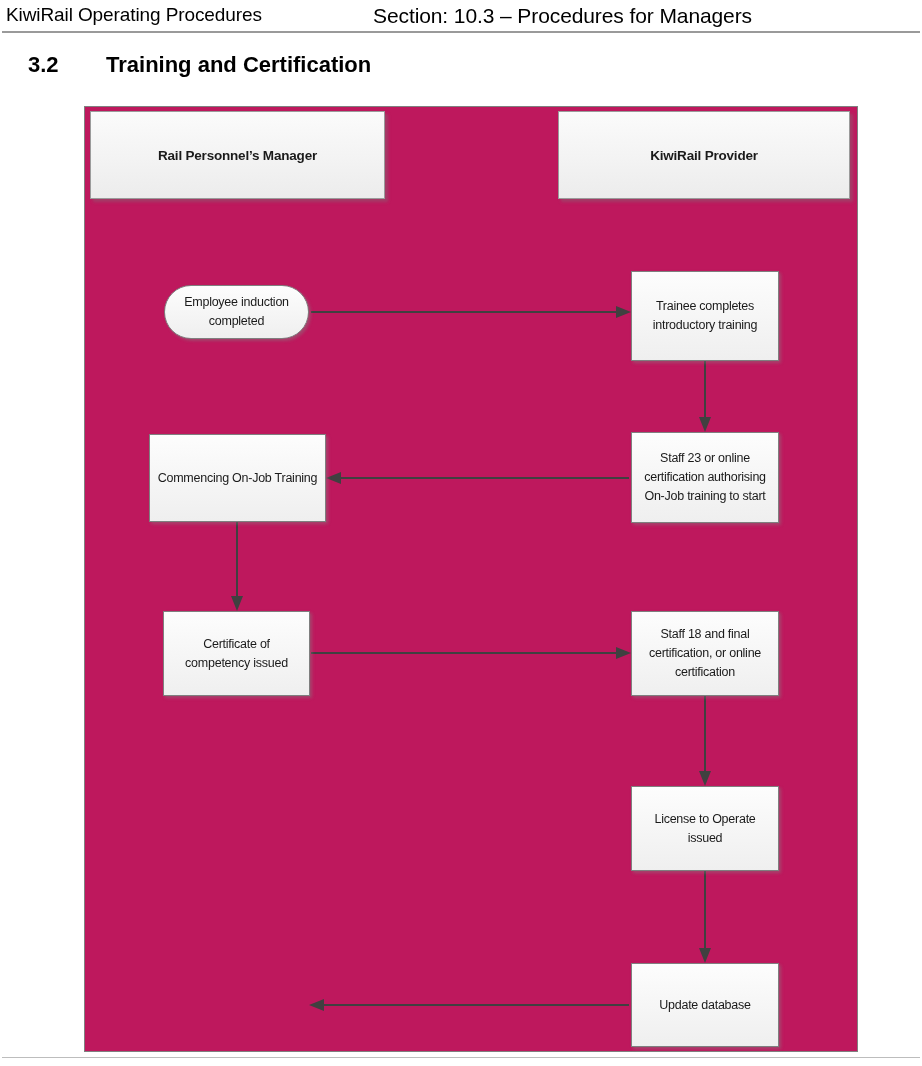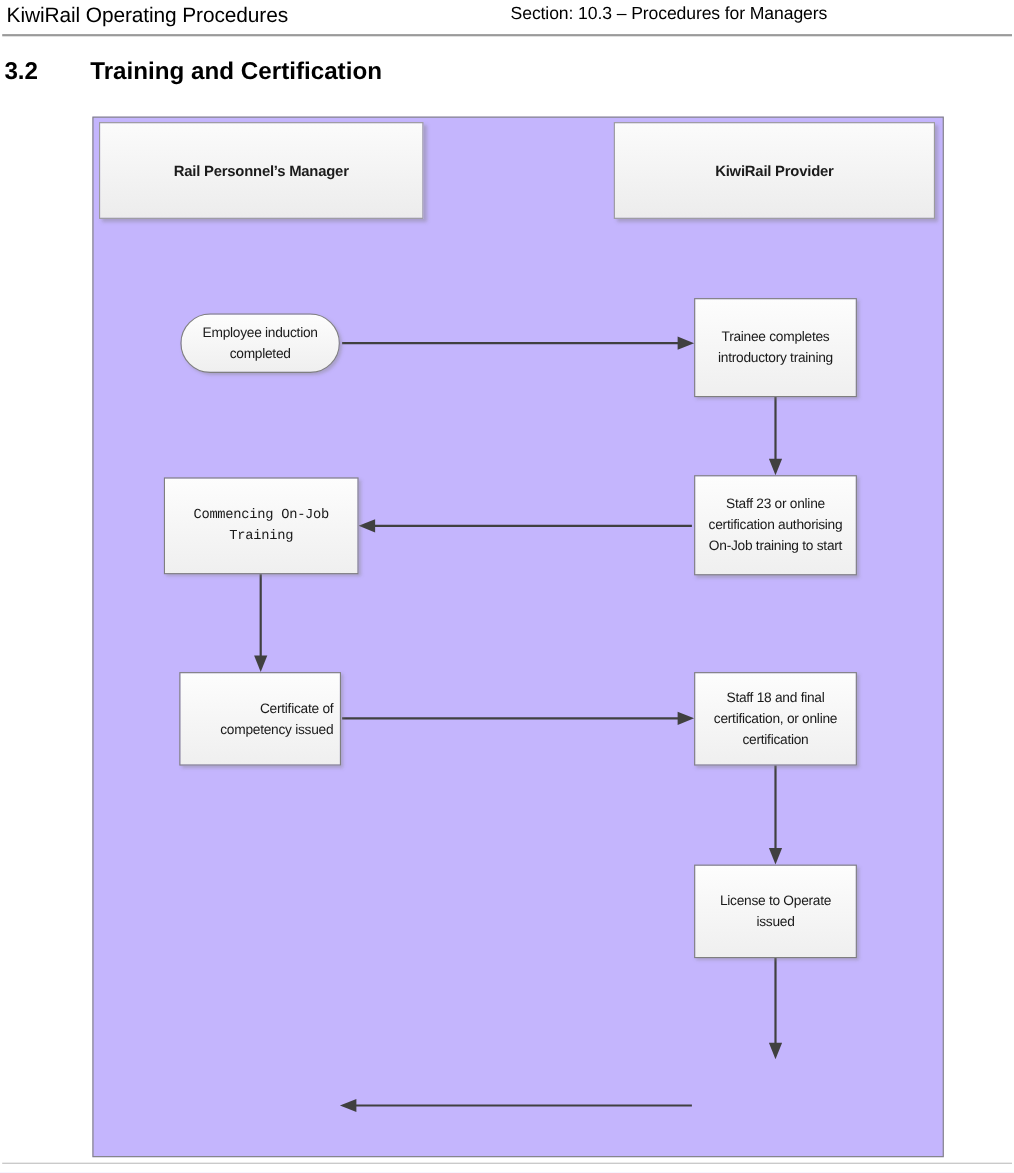--- a/index.html
+++ b/index.html
@@ -32,21 +32,21 @@
     left: 6px;
     top: 4px;
     font-size: 19px;
     letter-spacing: -0.1px;
     white-space: nowrap;
   }
   .page-header .hdr-right {
     position: absolute;
     right: 2px;
     top: 4px;
-    font-size: 16px;
+    font-size: 21px;
     letter-spacing: -0.1px;
     white-space: nowrap;
   }
   .header-rule {
     position: absolute;
     left: 2px;
     top: 31px;
     width: 918px;
     height: 0;
     border-top: 2px solid #9a9a9a;
@@ -59,31 +59,32 @@
     top: 52px;
     width: 700px;
     height: 30px;
     font-size: 22px;
     font-weight: bold;
     white-space: nowrap;
   }
   .section-title .sec-num {
     display: inline-block;
     width: 78px;
+    margin-left: 24px;
   }
 
   
   .diagram {
     position: absolute;
     left: 84px;
     top: 106px;
     width: 774px;
     height: 946px;
     border: 1.5px solid #808080;
-    background: #c4b5fd;
+    background: #be185d;
     box-sizing: border-box;
   }
 
   
   .lane-header {
     position: absolute;
     box-sizing: border-box;
     border: 1px solid #9b9b9b;
     background: linear-gradient(to bottom, #fbfbfb 0%, #f3f3f3 55%, #ececec 100%);
     box-shadow: 3px 3px 3px rgba(120,120,120,0.38);
@@ -116,23 +117,23 @@
     padding: 16px 6px;
   }
   .node.terminator {
     border-radius: 28px;
     padding: 2px 10px;
   }
 
   
   .n-employee-induction { left: 79px;  top: 178px; width: 145px; height: 54px; }
   .n-trainee-intro      { left: 546px; top: 164px; width: 148px; height: 90px; }
-  .n-commencing-onjob   { left: 64px;  top: 327px; width: 177px; height: 88px; font-family: Liberation Mono, monospace; }
+  .n-commencing-onjob   { left: 64px;  top: 327px; width: 177px; height: 88px; }
   .n-staff23-authorise  { left: 546px; top: 325px; width: 148px; height: 91px; }
-  .n-certificate-comp   { left: 78px;  top: 504px; width: 147px; height: 85px; text-align: right; }
+  .n-certificate-comp   { left: 78px;  top: 504px; width: 147px; height: 85px; }
   .n-staff23-final      { left: 546px; top: 504px; width: 148px; height: 85px; }
   .n-license-issued     { left: 546px; top: 679px; width: 148px; height: 85px; }
   .n-commence-safety    { left: 79px;  top: 870px; width: 145px; height: 55px; }
   .n-update-database    { left: 546px; top: 856px; width: 148px; height: 84px; }
 
   
   .connectors {
     position: absolute;
     left: 0;
     top: 0;
@@ -228,17 +229,20 @@
   </div>
 
   <div class="node n-staff23-final">
     <span>Staff 18 and final certification, or online certification</span>
   </div>
 
   <div class="node n-license-issued">
     <span>License to Operate issued</span>
   </div>
 
+  <div class="node n-update-database">
+    <span>Update database</span>
+  </div>
 
 
 </div>
 
 <div class="footer-rule"></div>
 
 </body></html>

